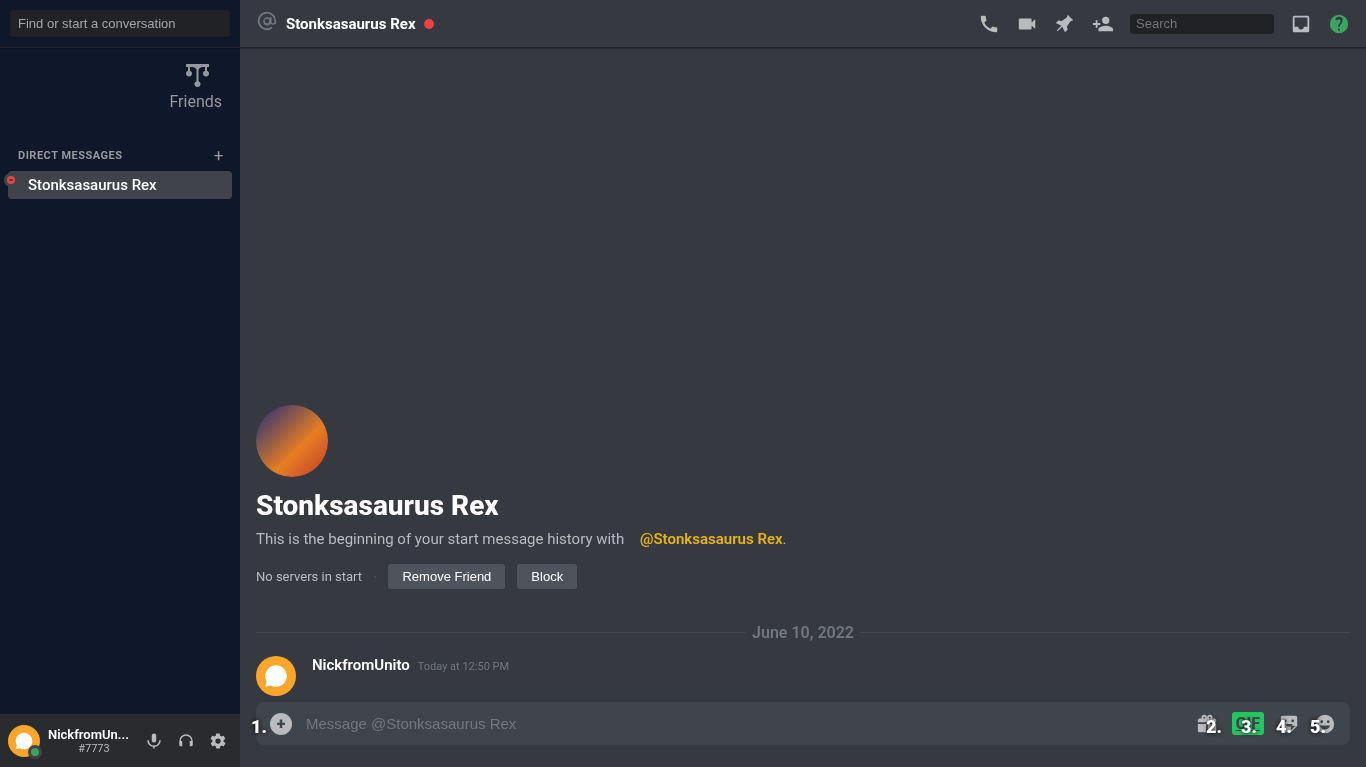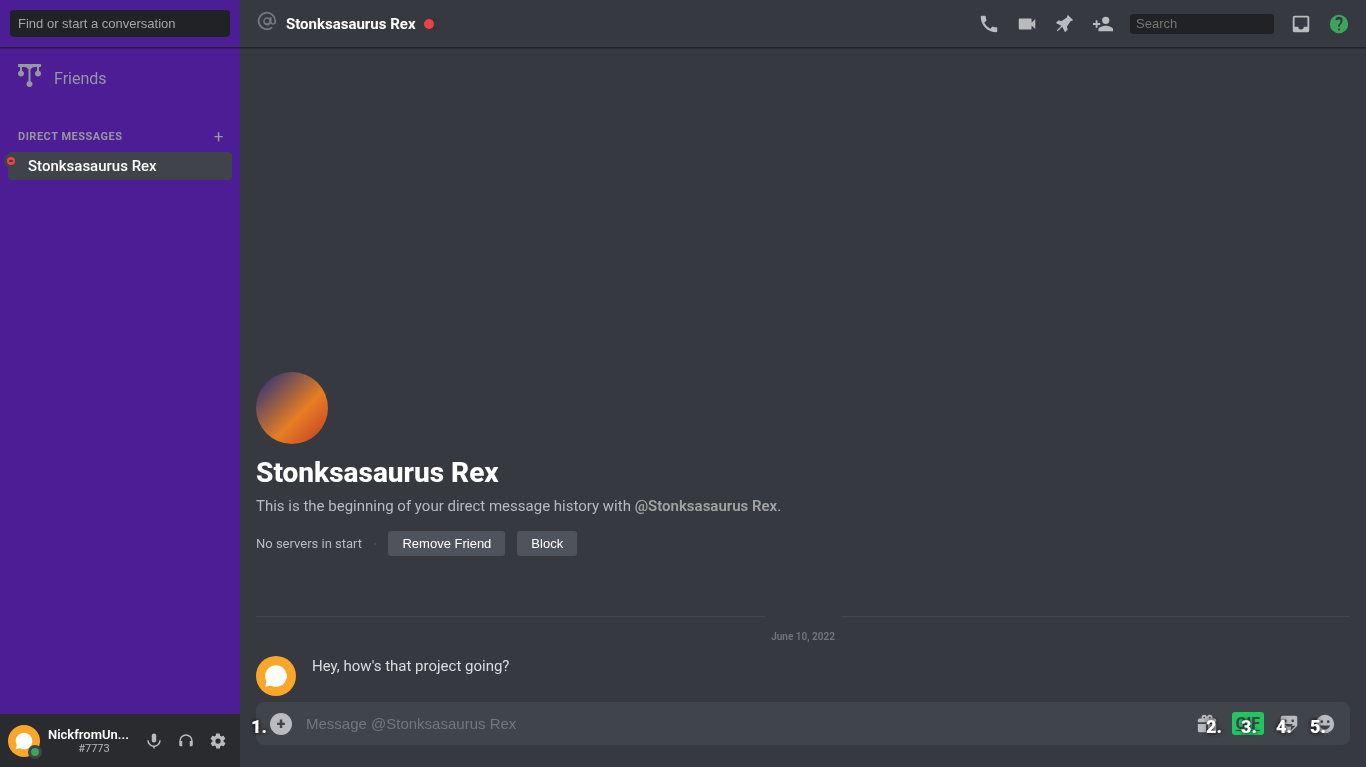--- a/index.html
+++ b/index.html
@@ -9,21 +9,21 @@
       color: #dcddde;
       width: 1366px;
       height: 767px;
       overflow: hidden;
       display: flex;
     }
 
     
     .channels-sidebar {
       width: 240px;
-      background: #4c1d95;
+      background: #0f172a;
       display: flex;
       flex-direction: column;
       flex-shrink: 0;
     }
     .search-header {
       height: 48px;
       padding: 0 10px;
       display: flex;
       align-items: center;
       border-bottom: 1px solid #202225;
@@ -41,26 +41,27 @@
       cursor: pointer;
       text-align: left;
     }
     .scroller {
       flex: 1;
       overflow-y: auto;
       padding: 8px 8px 0 8px;
     }
     .friends-btn {
       display: flex;
-      align-items: center;
+      align-items: flex-end;
       padding: 8px 10px;
       border-radius: 4px;
       color: #96989d;
       cursor: pointer;
       margin-bottom: 8px;
+      flex-direction: column;
     }
     .friends-btn svg { width: 24px; height: 24px; margin-right: 12px; fill: currentColor; }
     .dm-header {
       display: flex;
       justify-content: space-between;
       align-items: center;
       padding: 18px 8px 4px 10px;
       font-size: 11px;
       font-weight: 700;
       letter-spacing: 0.5px;
@@ -215,21 +216,21 @@
     .welcome-title {
       font-size: 28px;
       font-weight: 800;
       color: #fff;
       margin-bottom: 8px;
     }
     .welcome-desc {
       font-size: 15px;
       color: #b9bbbe;
     }
-    .welcome-desc .mention-user { font-weight: 600; color: #a3a3a3;}
+    .welcome-desc .mention-user { font-weight: 600; color: #eab308; margin-left: 12px;}
     .welcome-actions {
       display: flex;
       align-items: center;
       gap: 12px;
       margin-top: 16px;
       font-size: 13px;
       color: #b9bbbe;
     }
     .no-servers { font-size: 13px; }
     .dot-sep { font-size: 4px; color: #4f545c; }
@@ -243,25 +244,24 @@
       border-radius: 3px;
       cursor: pointer;
     }
     .date-divider {
       display: flex;
       align-items: center;
       margin: 18px 16px 4px 16px;
     }
     .date-divider .line { flex: 1; height: 1px; background: #42464d; }
     .date-divider .date-text {
-      font-size: 10px;
+      font-size: 16px;
       font-weight: 600;
       color: #72767d;
       padding: 0 6px;
-      margin-top: 41px;
     }
     .message-row {
       display: flex;
       padding: 10px 16px 6px 16px;
     }
     .msg-avatar {
       width: 40px;
       height: 40px;
       border-radius: 50%;
       background: #f9a62b;
@@ -444,42 +444,45 @@
           </svg>
       </span>
     </div>
   </div>
 
   <div class="messages">
     <div class="welcome-block">
       <div class="welcome-avatar"></div>
       <h1 class="welcome-title">Stonksasaurus Rex</h1>
       <p class="welcome-desc">
-        <span>This is the beginning of your direct message history with </span><span class="mention-user">@Stonksasaurus Rex</span><span>.</span>
+        <span>This is the beginning of your start message history with </span><span class="mention-user">@Stonksasaurus Rex</span><span>.</span>
       </p>
       <div class="welcome-actions">
         <span class="no-servers">No servers in start</span>
         <span class="dot-sep">●</span>
         <button class="action-btn">Remove Friend</button>
         <button class="action-btn">Block</button>
       </div>
     </div>
     <div class="date-divider">
       <span class="line"></span>
       <span class="date-text">June 10, 2022</span>
       <span class="line"></span>
     </div>
     <div class="message-row">
       <span class="msg-avatar">
         <svg viewBox="0 0 24 24">
             <path d="M12 2C6.5 2 2 6.5 2 12c0 1.8 0.5 3.5 1.3 5L2 22l5-1.3C8.5 21.5 10.2 22 12 22c5.5 0 10-4.5 10-10S17.5 2 12 2z"></path>
           </svg>
       </span>
       <div class="msg-content">
-        <div class="msg-text">Hey, how's that project going?</div>
+        <div class="msg-header-line">
+          <span class="msg-author">NickfromUnito</span>
+          <span class="msg-time">Today at 12:50 PM</span>
+        </div>
       </div>
     </div>
   </div>
 
   <div class="composer-wrap">
     <div class="composer">
       <span class="plus-circle">+</span>
       <input class="composer-input" placeholder="Message @Stonksasaurus Rex" style="">
       <div class="composer-icons">
         <span class="cico">

